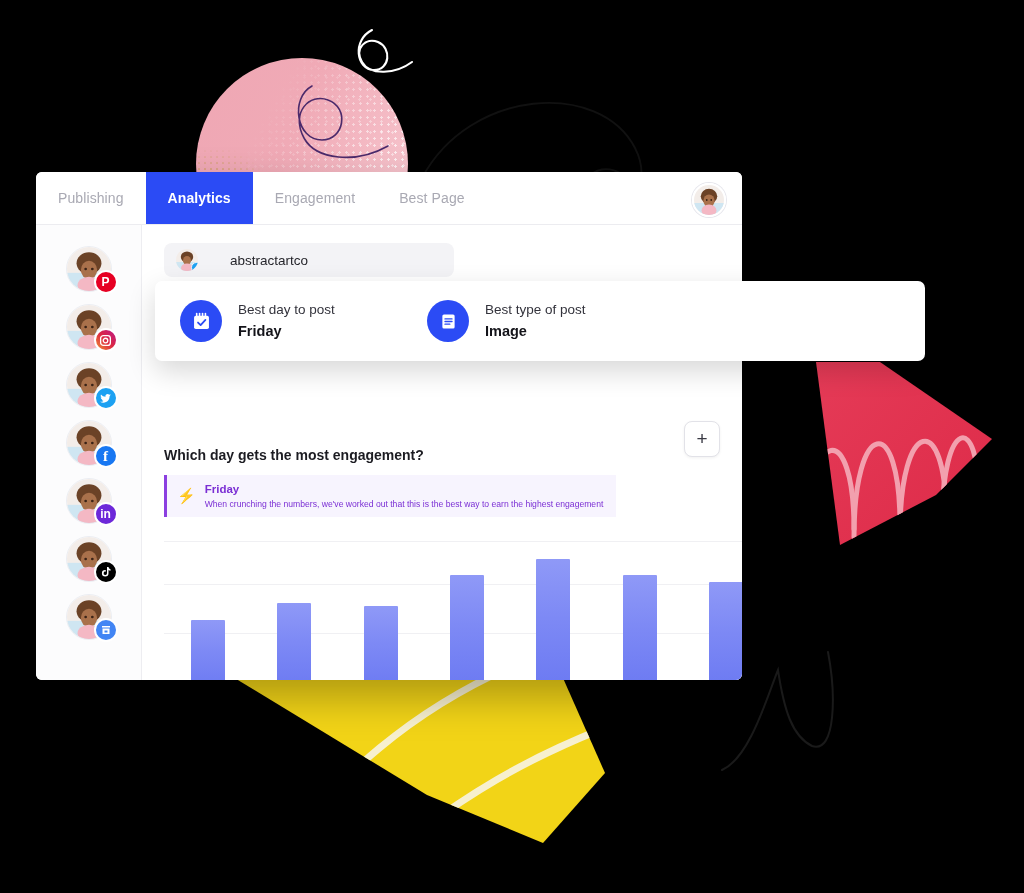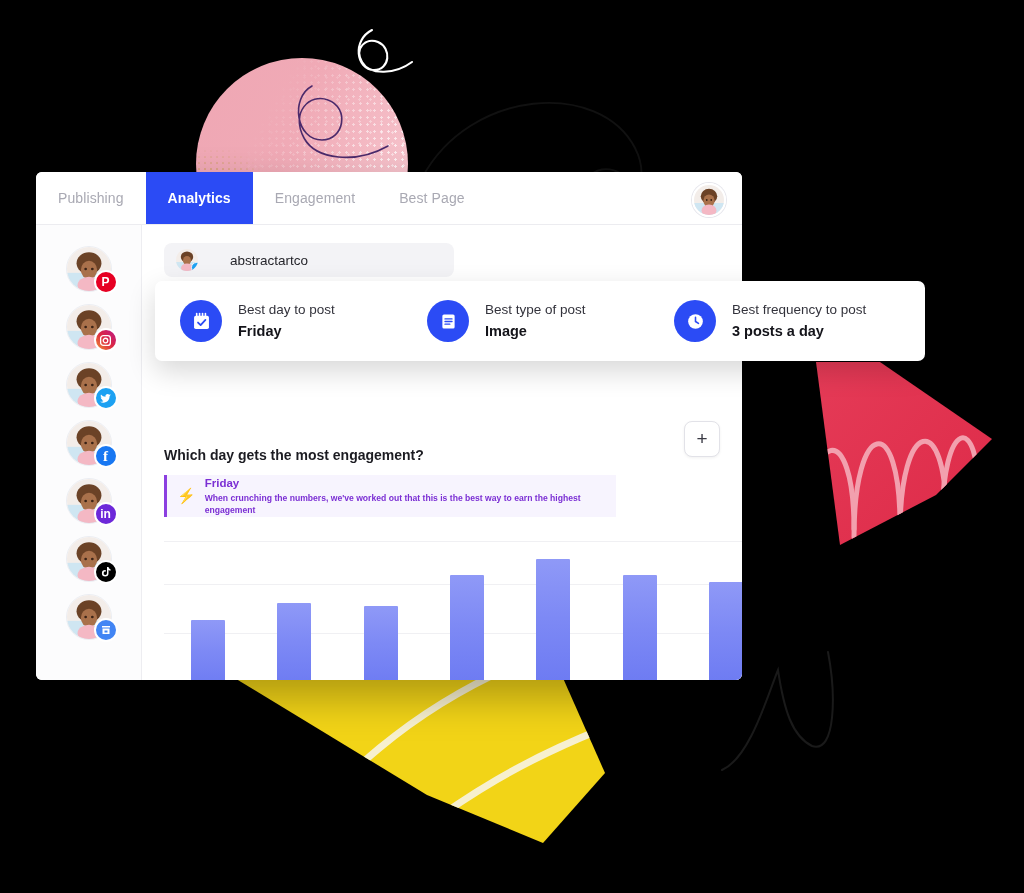--- a/index.html
+++ b/index.html
@@ -187,21 +187,21 @@
     left: 22px; top: 250px;
     width: 452px; height: 42px;
     background: #f7f4fe;
     border-left: 3px solid #8b3fe0;
     box-sizing: border-box;
     display: flex; align-items: center;
     padding-left: 10px;
   }
   #bolt-icon { color: #8b3fe0; font-size: 15px; margin-right: 9px; }
   #insight-title { font-size: 11.5px; font-weight: bold; color: #7b2fd4; line-height: 1.35; }
-  #insight-sub { font-size: 8.6px; color: #7b2fd4; line-height: 1.4; font-weight: bold; }
+  #insight-sub { font-size: 8.6px; color: #7b2fd4; line-height: 1.4; }
 
   
   #chart {
     position: absolute;
     left: 22px; top: 316px;
     width: 606px; height: 150px;
   }
   #grid { position: absolute; inset: 0; }
   .gridline { position: absolute; left: 0; right: 0; height: 1px; background: #f0f0f3; }
   #bars {
@@ -570,28 +570,16 @@
               <line x1="8" y1="15" x2="13.5" y2="15"></line>
           </g>
         </svg>
       </div>
       <div>
         <div class="ic-label">Best type of post</div>
         <div class="ic-value">Image</div>
       </div>
     </div>
 
-    <div class="insight-card">
-      <div class="ic-circle">
-        <svg viewBox="0 0 24 24" width="21" height="21">
-          <circle cx="12" cy="12" r="8.4" fill="#ffffff"></circle>
-          <path d="M12 7.2 V12 L15.4 14.2" fill="none" stroke="#2b4bf5" stroke-width="1.8" stroke-linecap="round" stroke-linejoin="round"></path>
-        </svg>
-      </div>
-      <div>
-        <div class="ic-label">Best frequency to post</div>
-        <div class="ic-value">3 posts a day</div>
-      </div>
-    </div>
 
   </div>
 
 </div>
 
 </body></html>

